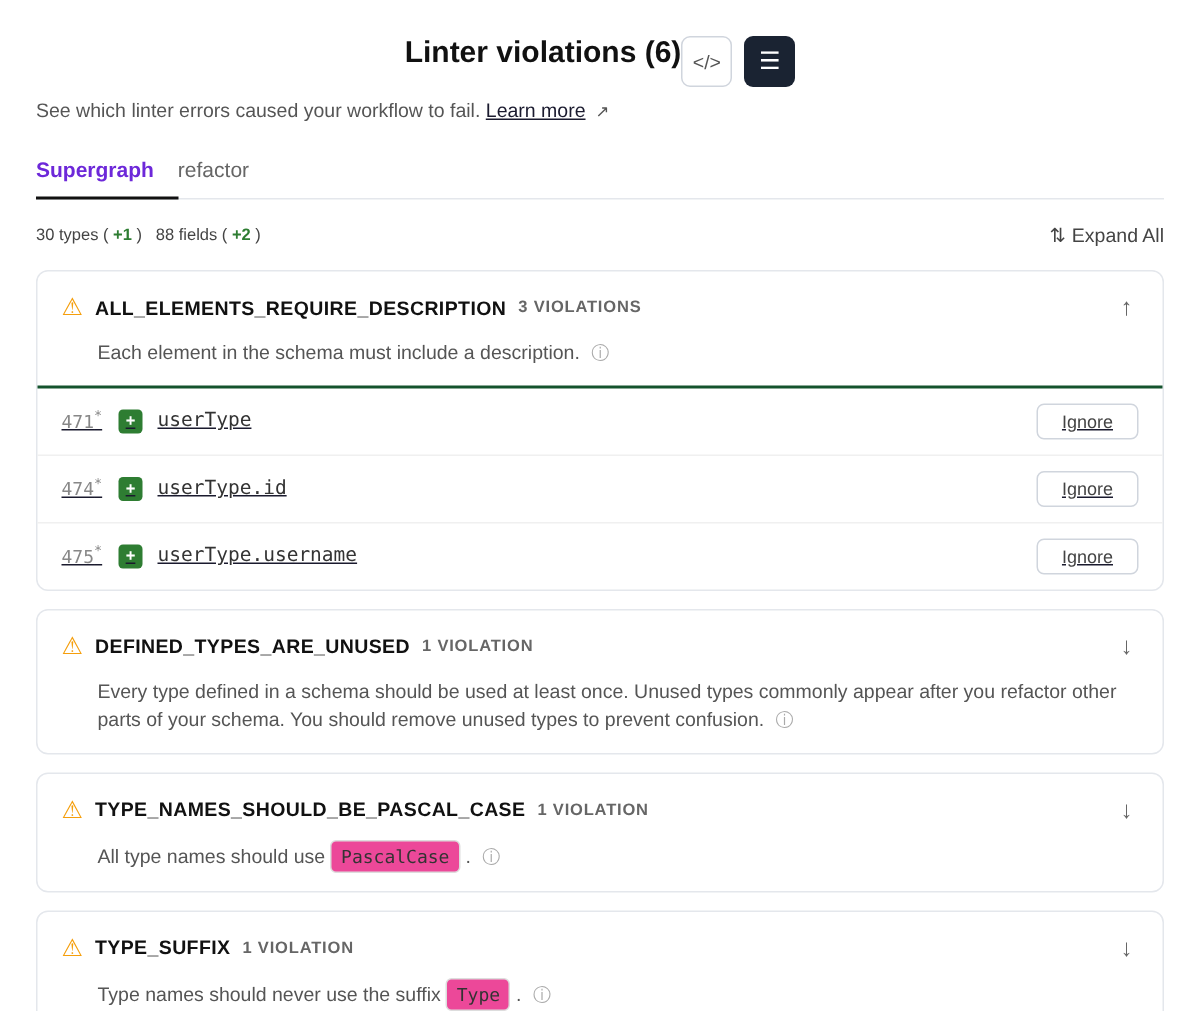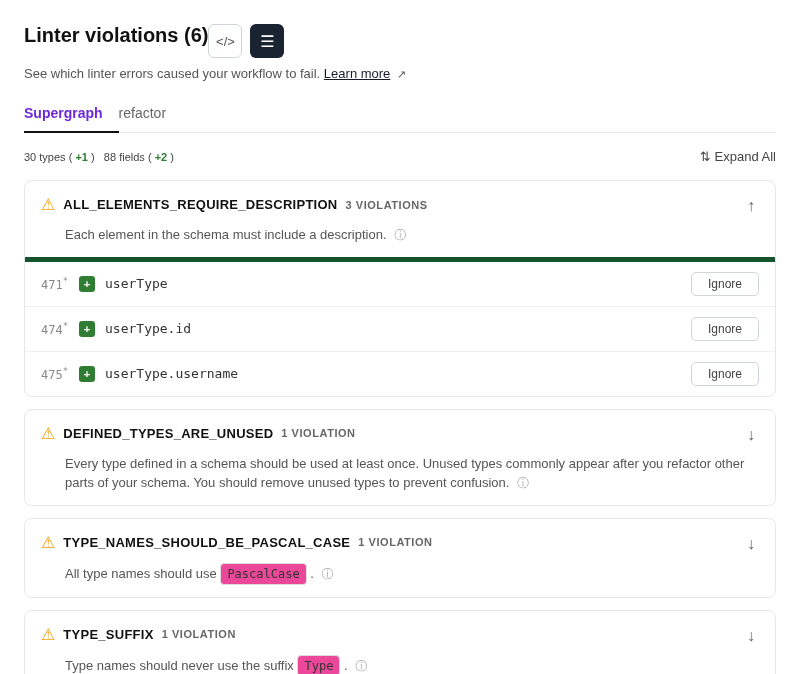--- a/index.html
+++ b/index.html
@@ -11,21 +11,21 @@
     }
     .page-container {
       width: 800px;
       min-height: 674px;
       background: #fff;
       padding: 24px 24px 24px 24px;
     }
     .header-row {
       display: flex;
       align-items: flex-start;
-      justify-content: flex-start;
+      justify-content: center;
       margin-bottom: 8px;
     }
     .title {
       font-size: 20px;
       font-weight: 700;
       color: #111;
     }
     .header-actions {
       display: flex;
       gap: 8px;
@@ -164,21 +164,22 @@
     }
     .collapse-btn {
       background: none;
       border: none;
       cursor: pointer;
       font-size: 16px;
       color: #666;
       padding: 2px 4px;
     }
     .violation-items {
-      border-top: 5px solid #14532d;
+      border-top: 2px solid #14532d;
+      text-decoration: underline;
     }
     .violation-item {
       display: flex;
       align-items: center;
       justify-content: space-between;
       padding: 10px 16px;
       border-bottom: 1px solid #f0f0f0;
     }
     .violation-item:last-child {
       border-bottom: none;

